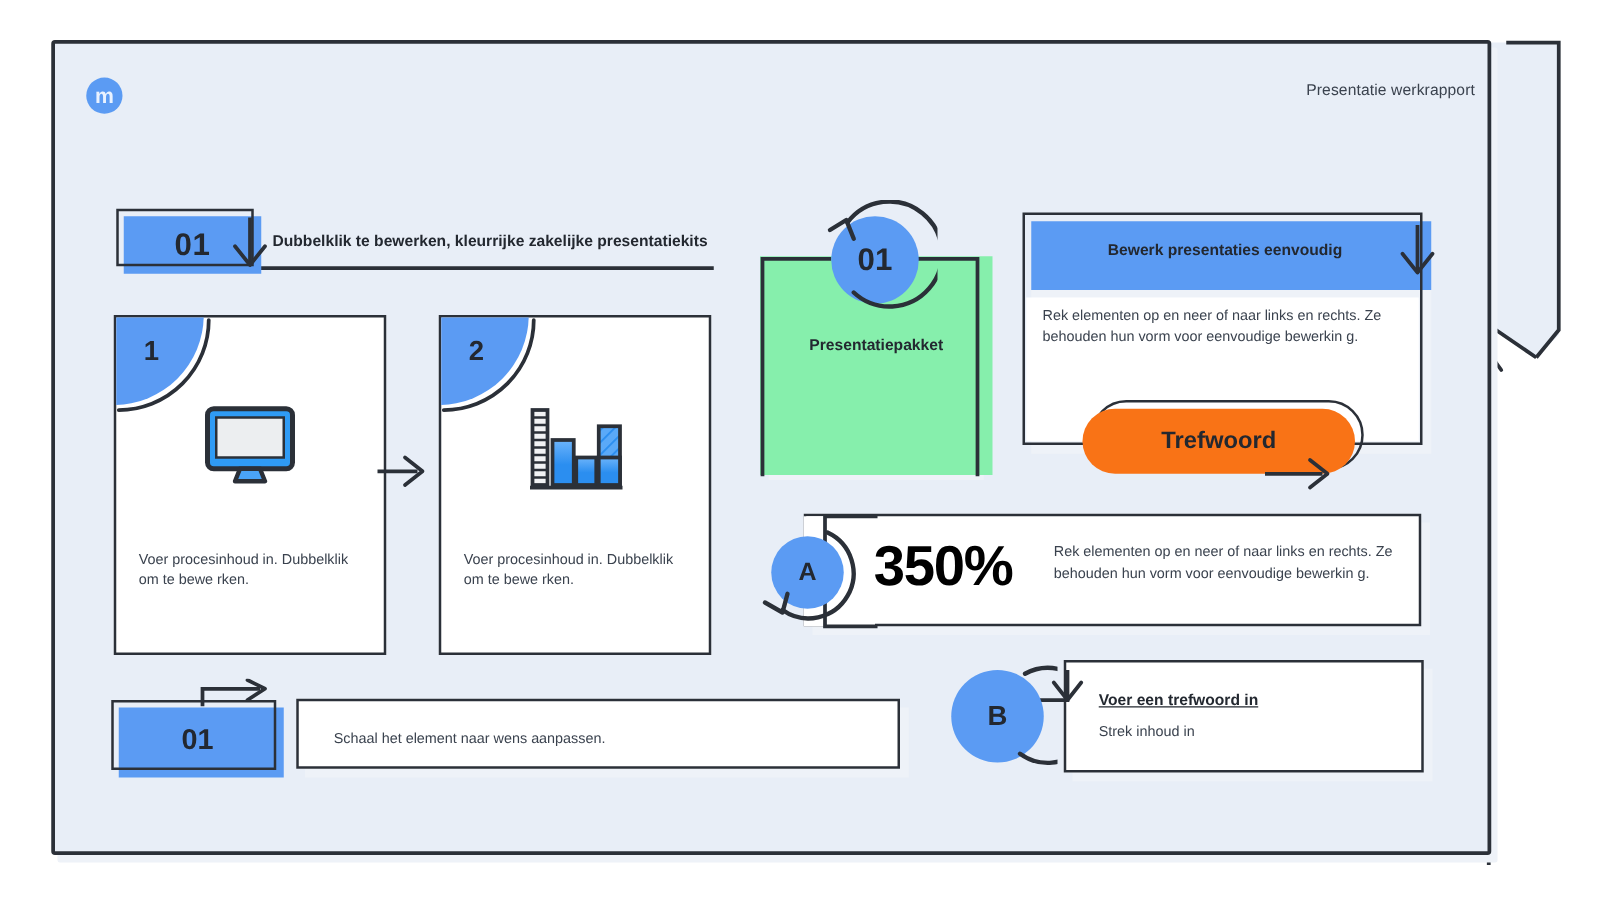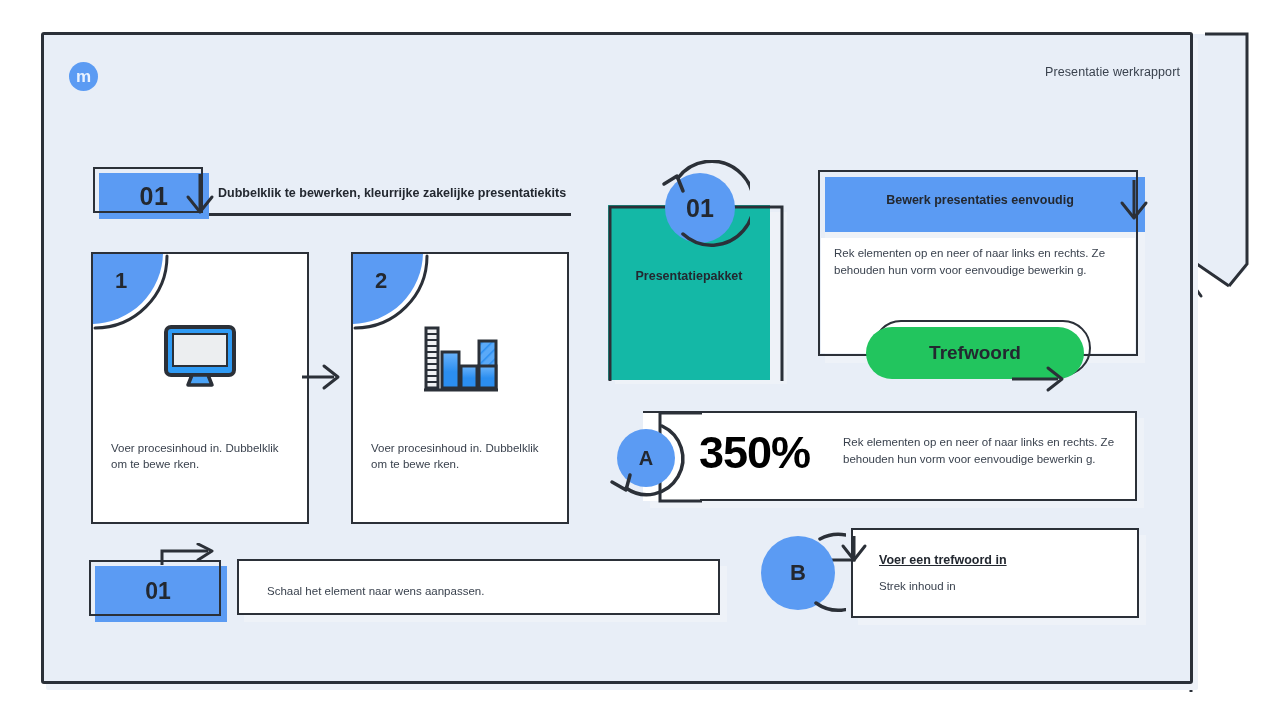--- a/index.html
+++ b/index.html
@@ -96,21 +96,21 @@
   .card-icon { position: absolute; left: 50%; top: 70px; transform: translateX(-50%); }
   .card-arrow { position: absolute; left: 300px; top: 360px; width: 46px; height: 34px; }
 
   
   .pp-shadow {
     position: absolute; left: 615px; top: 212px; width: 172px; height: 172px;
     background: #eef2f8;
   }
   .pp-card {
     position: absolute; left: 608px; top: 205px;
-    width: 162px; height: 175px; background: #14b8a6;
+    width: 186px; height: 175px; background: #86efac;
   }
   .pp-notch { position: absolute; left: 608px; top: 203px; width: 176px; height: 180px; }
   .pp-title {
     position: absolute; left: 0; right: 0; top: 64px; text-align: center;
     font-size: 12.5px; font-weight: 700; color: #232830;
   }
   .pp-text {
     position: absolute; left: 20px; top: 98px; right: 18px;
     font-size: 11.5px; line-height: 1.45; color: #3a424e;
   }
@@ -150,21 +150,21 @@
     font-size: 11.5px; line-height: 1.45; color: #3a424e; z-index: 4;
   }
   .kw-outline {
     position: absolute; left: 873px; top: 320px;
     width: 218px; height: 56px; border: 2.5px solid #2b3038;
     border-radius: 28px; z-index: 5;
   }
   .kw-fill {
     position: absolute; left: 866px; top: 327px;
     width: 218px; height: 52px; border-radius: 26px;
-    background: #22c55e; z-index: 6;
+    background: #f97316; z-index: 6;
     display: flex; align-items: center; justify-content: center;
     font-size: 19px; font-weight: 700; color: #232830;
   }
   .kw-arrow { position: absolute; left: 1010px; top: 362px; width: 60px; height: 34px; z-index: 7; }
 
   
   .pct-shadow {
     position: absolute; left: 650px; top: 418px; width: 494px; height: 90px;
     background: #eef2f8;
   }

